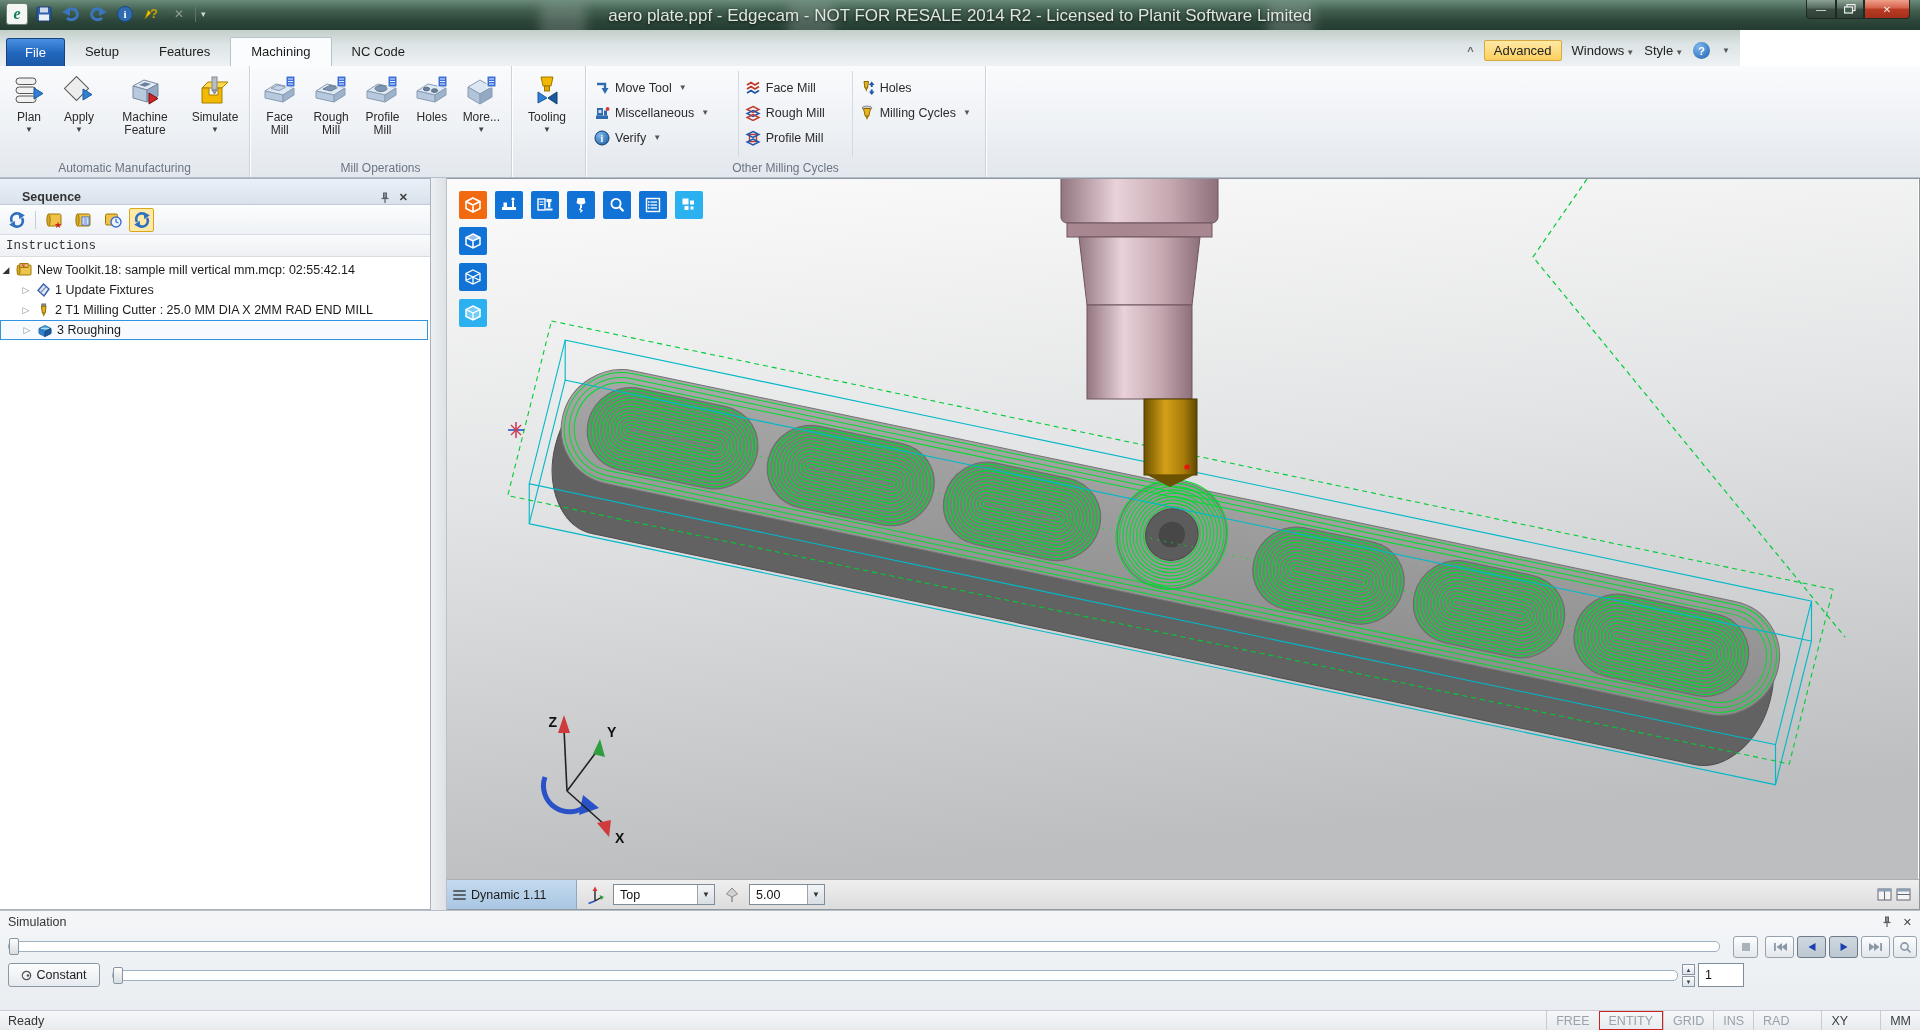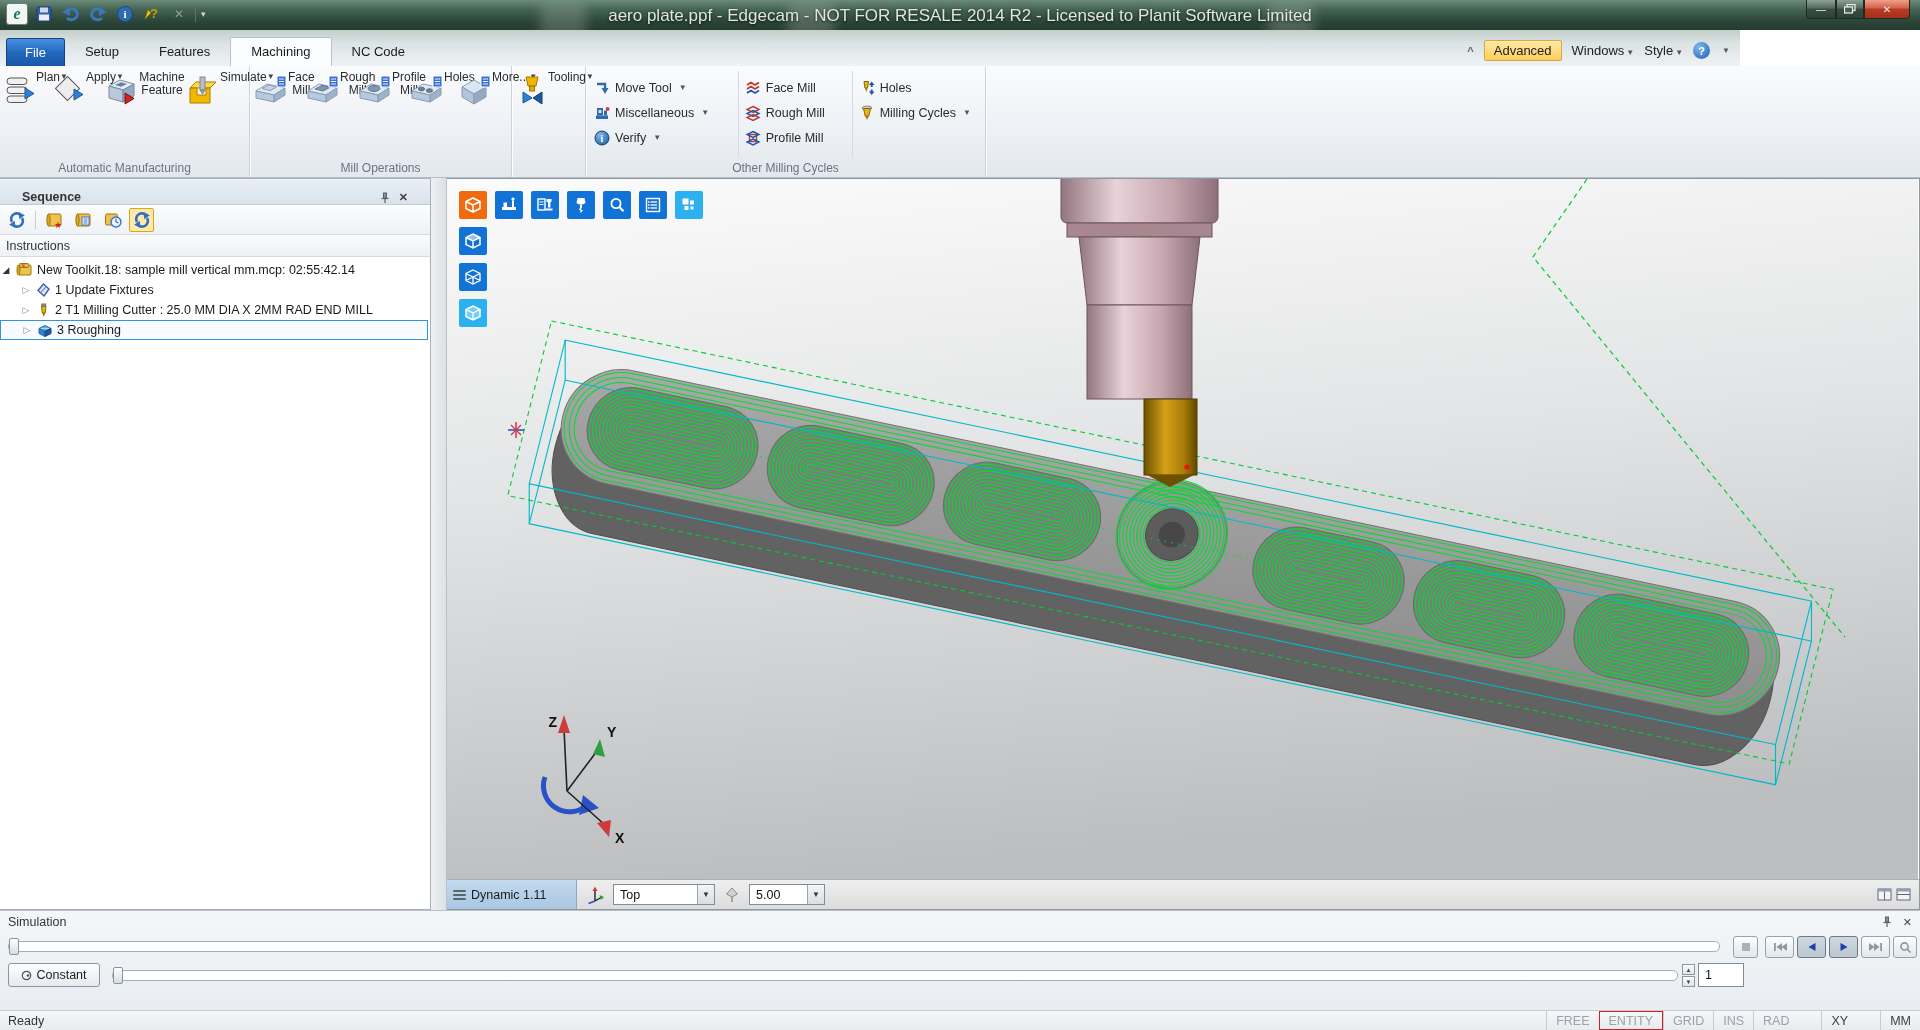--- a/index.html
+++ b/index.html
@@ -33,38 +33,38 @@
   .chip-advanced { background:linear-gradient(180deg,#ffe9a6,#fccf5e); border:1px solid #d8a93e; border-radius:2px; padding:2px 9px; }
   .dd-arrow { font-size:8px; color:#555; margin-left:2px; }
   .help-circ { width:17px; height:17px; border-radius:50%; background:radial-gradient(circle at 35% 30%,#7db8ef,#1c5fae); color:#fff; font-weight:bold; font-size:11px; display:flex; align-items:center; justify-content:center; }
   .collapse-chev { color:#666; font-size:11px; font-weight:bold; }
 
   
   .ribbon { position:absolute; left:0; top:66px; width:1920px; height:112px;
     background:linear-gradient(180deg,#fafbfd 0%,#eef1f5 55%,#e3e8ee 100%); border-bottom:1px solid #b6bec8; display:flex; }
   .rgroup { position:relative; height:100%; padding:3px 4px 4px 4px; display:flex; align-items:flex-start; border-right:1px solid #ccd3db; box-shadow:1px 0 0 #fff; }
   .rgroup-label { position:absolute; bottom:2px; left:0; width:100%; text-align:center; font-size:12px; color:#6b7480; }
-  .bigbtn { display:flex; flex-direction:row; align-items:flex-start; padding-top:2px; }
+  .bigbtn { display:flex; flex-direction:column; align-items:center; padding-top:2px; }
   .bigbtn .ic { height:40px; display:flex; align-items:center; justify-content:center; }
   .bigbtn .lbl { font-size:12px; line-height:13px; text-align:center; color:#2b2b2b; }
   .bigbtn .arr { font-size:8px; color:#444; margin-top:1px; }
   .vsep { width:1px; background:#d4dae1; height:86px; margin:2px 2px; }
   .smallcol { display:flex; flex-direction:column; justify-content:flex-start; padding-top:6px; }
   .smallbtn { display:flex; align-items:center; height:25px; gap:5px; font-size:12.5px; color:#2b2b2b; padding:0 4px; white-space:nowrap; }
 
   
   .main { position:absolute; left:0; top:178px; width:1920px; height:732px; display:flex; }
   .seqpanel { width:431px; height:100%; background:#fff; border:1px solid #a9b2bc; border-left:none; display:flex; flex-direction:column; }
   .seq-header { height:26px; background:linear-gradient(180deg,#eaf0f7,#d9e2ec); border-bottom:1px solid #c2cbd5; display:flex; align-items:flex-end; padding:0 22px; font-size:12.5px; color:#333;font-weight:bold; }
   .seq-header .sp { margin-left:auto; display:flex; gap:8px; align-items:center; color:#555; }
   .seq-toolbar { height:30px; display:flex; align-items:center; gap:4px; padding:0 4px; background:linear-gradient(180deg,#fcfdfe,#eef1f5); border-bottom:1px solid #d6dbe1; }
   .seq-tbtn { width:25px; height:24px; display:flex; align-items:center; justify-content:center; border:1px solid transparent; border-radius:2px; }
   .seq-tbtn.active { background:#ffe9a8; border-color:#dba617; }
   .seq-tsep { width:1px; height:18px; background:#c8cdd3; margin:0 2px; }
-  .instr-header { height:22px; background:linear-gradient(180deg,#fafbfc,#eef0f3); border-bottom:1px solid #d8dce1; font-size:12.5px; color:#333; display:flex; align-items:center; padding:0 6px; }
+  .instr-header { height:22px; background:linear-gradient(180deg,#fafbfc,#eef0f3); border-bottom:1px solid #d8dce1; font-size:12.5px; color:#333; display:flex; align-items:center; padding:0 6px;font-family:Liberation Mono, monospace; }
   .tree { flex:1; padding-top:3px; font-size:12.5px; color:#1a1a1a; }
   .trow { height:20px; display:flex; align-items:center; gap:4px; white-space:nowrap; }
   .trow .exp { width:12px; text-align:center; color:#8a8a8a; font-size:9px; }
   .trow .exp.open { color:#333; }
   .trow.child { padding-left:20px; }
   .trow.selected { border:1px solid #3393df; background:#f7fbff; margin-right:2px; }
   .splitter { width:16px; background:linear-gradient(90deg,#eef0f2,#dde1e5); border-right:1px solid #b9c0c8; }
 
   
   .viewport { position:relative; width:1473px; height:732px; border:1px solid #8f979f; border-left:none; }

